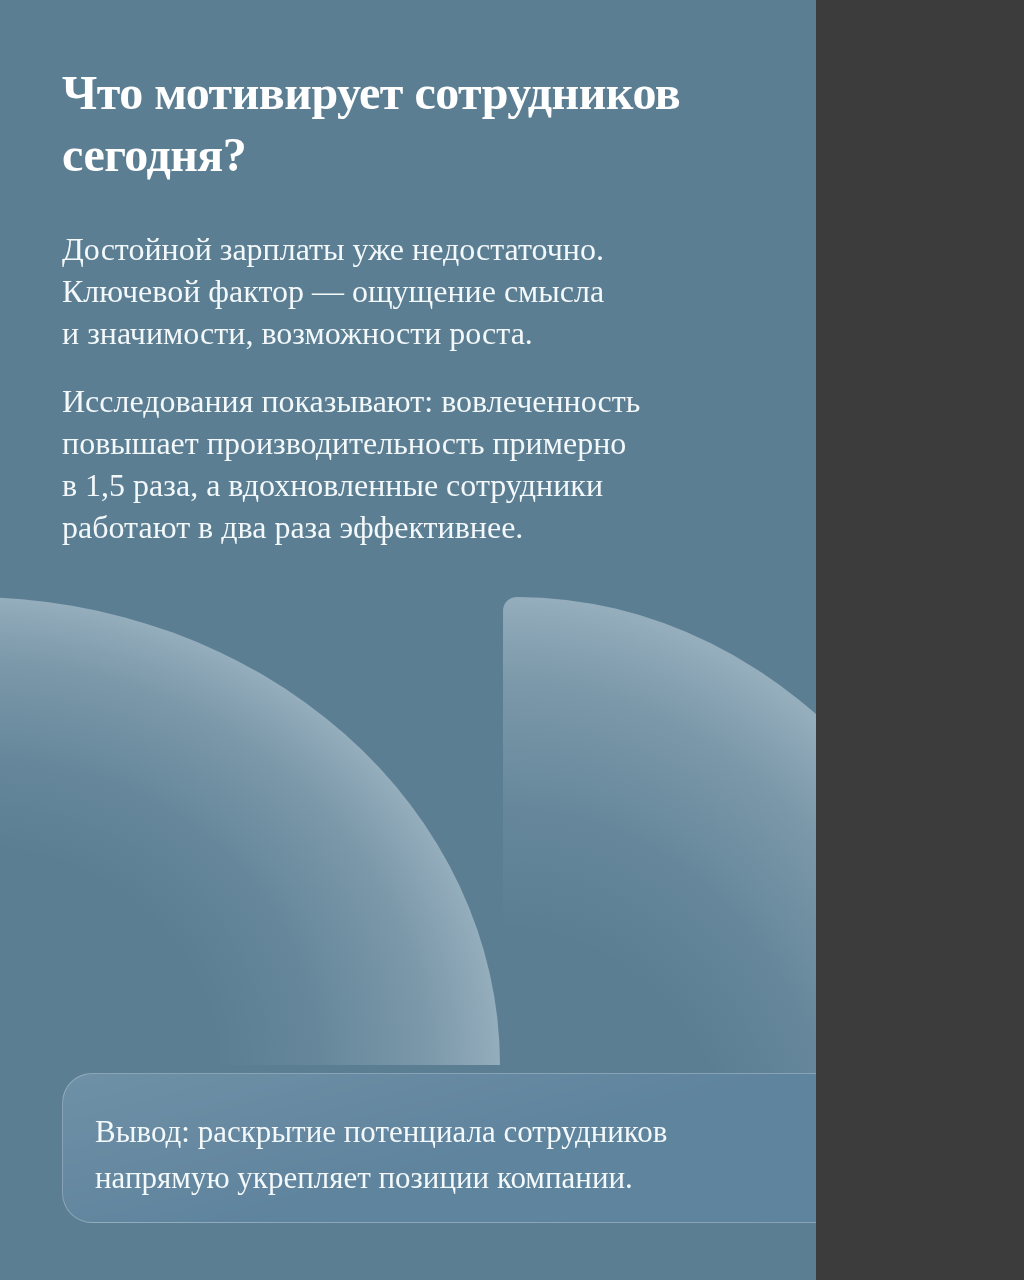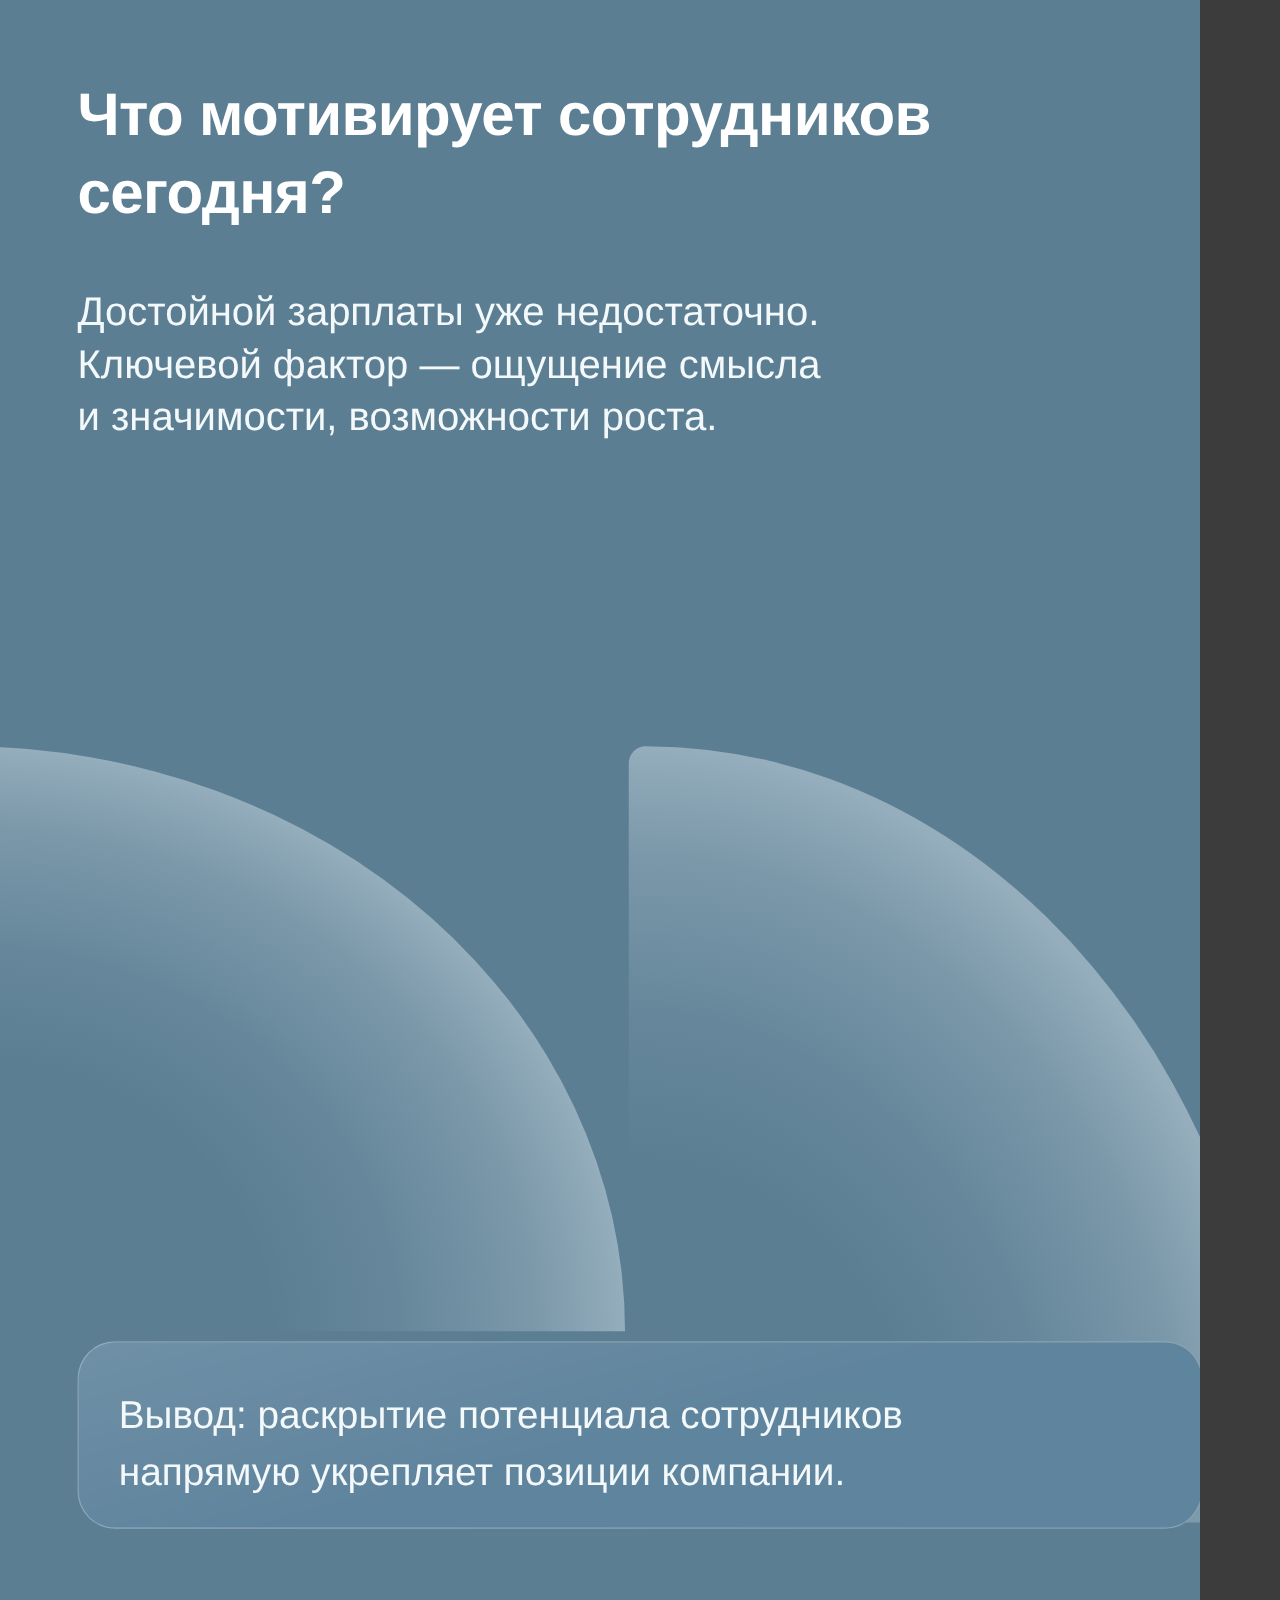--- a/index.html
+++ b/index.html
@@ -7,24 +7,24 @@
     --title:#ffffff;
     --body:#f3f8fa;
     --card-bg:#5f849d;
     --card-border:rgba(255,255,255,0.25);
     --glow:rgba(236,245,250,0.40);
   }
   *{margin:0;padding:0;box-sizing:border-box;}
   html,body{background:#3c3c3c;}
   .canvas{
     position:relative;
-    width:960px;height:1280px;
+    width:816px;height:1280px;
     background:var(--bg);
     overflow:hidden;
-    font-family:Liberation Sans, sans-serif;
+    font-family:Liberation Serif, serif;
   }
   .petal{
     position:absolute;
     border-top-right-radius:100% 100%;
     background:
       radial-gradient(100% 100% at 0% 100%,
         rgba(236,245,250,0) 46%,
         rgba(236,245,250,0.08) 66%,
         rgba(236,245,250,0.22) 86%,
         rgba(236,245,250,0.34) 96%,
@@ -74,19 +74,23 @@
   <div class="petal petal-1"></div>
   <div class="petal petal-2"></div>
 
   <h1 class="title">Что мотивирует сотрудников
 сегодня?</h1>
 
   <p class="body-text p1">Достойной зарплаты уже недостаточно.
 Ключевой фактор — ощущение смысла
 и значимости, возможности роста.</p>
 
+  <p class="body-text p2">Исследования показывают: вовлеченность
+повышает производительность примерно
+в 1,5 раза, а вдохновленные сотрудники
+работают в два раза эффективнее.</p>
 
   <div class="callout">
     <div class="callout-text">Вывод: раскрытие потенциала сотрудников
 напрямую укрепляет позиции компании.</div>
   </div>
 
 </div>
 
 </body></html>

